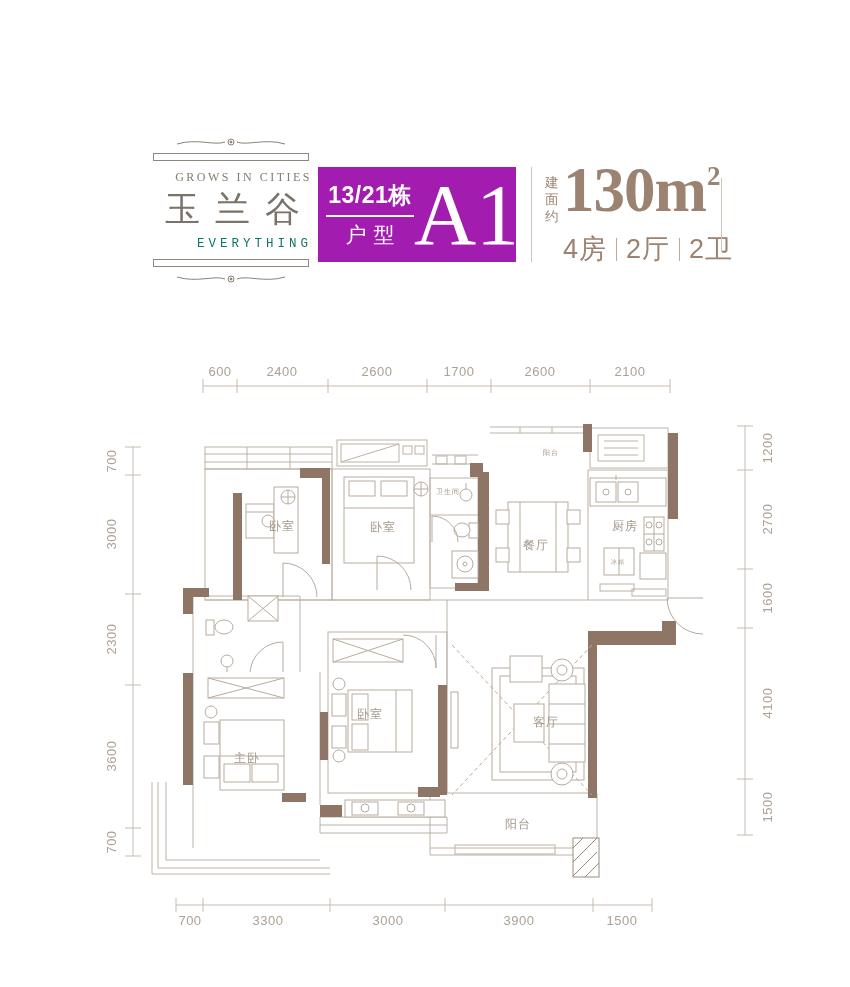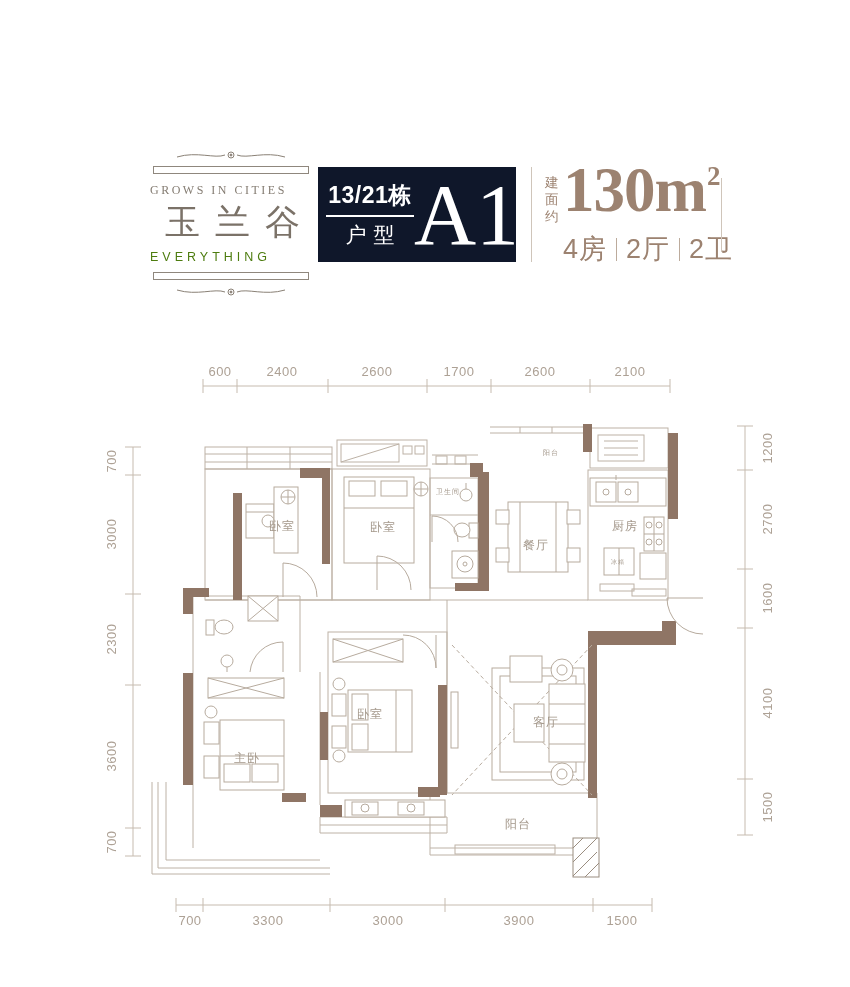--- a/index.html
+++ b/index.html
@@ -1,29 +1,29 @@
 <!DOCTYPE html>
 <html><head>
 <meta charset="utf-8">
 <style>
   html,body{margin:0;padding:0;}
   body{width:850px;height:987px;background:#ffffff;font-family:"Liberation Sans",sans-serif;position:relative;overflow:hidden;}
   .abs{position:absolute;}
 
   
-  .logo{left:150px;top:148px;width:162px;text-align:left;color:#7d756b;}
+  .logo{left:150px;top:135px;width:162px;text-align:right;color:#7d756b;}
   .bracket{width:154px;height:6px;border:1px solid #8f877d;margin:0 auto;}
   .logo-tagline{font-family:"Liberation Serif",serif;font-size:12px;letter-spacing:2.5px;color:#847c72;margin-top:9px;white-space:nowrap;}
   .logo-title{font-family:"Liberation Serif",serif;font-size:35px;letter-spacing:15px;padding-left:15px;color:#7b7268;margin-top:1px;white-space:nowrap;}
-  .logo-tagline2{font-family:Liberation Sans, sans-serif;font-size:12.5px;letter-spacing:4px;color:#4d7c0f;margin:4px 0 8px 0;white-space:nowrap;}
+  .logo-tagline2{font-family:Liberation Mono, monospace;font-size:12.5px;letter-spacing:4px;color:#0f766e;margin:4px 0 8px 0;white-space:nowrap;}
   .flourish{display:block;margin:0 auto 4px auto;}
   .flourish.bottom{margin:5px auto 0 auto;}
 
   
-  .unit-badge{left:318px;top:167px;width:198px;height:95px;background:#0f172a;display:flex;align-items:center;}
+  .unit-badge{left:318px;top:167px;width:198px;height:95px;background:#a21caf;display:flex;align-items:center;}
   .badge-left{width:104px;text-align:center;color:#ffffff;margin-left:8px;}
   .badge-building{font-size:23px;font-weight:bold;letter-spacing:0.5px;white-space:nowrap;}
   .badge-line{width:88px;height:2px;background:#ffffff;margin:4px auto;}
   .badge-type{font-size:21px;font-weight:normal;letter-spacing:7px;padding-left:7px;white-space:nowrap;}
   .badge-code{font-family:"Liberation Serif",serif;font-size:86px;color:#ffffff;line-height:90px;margin-left:0px;}
 
   .vdiv{width:1px;background:#cfc5ba;}
 
   
   .area-info{left:543px;top:167px;width:180px;height:95px;color:#9c8270;}

